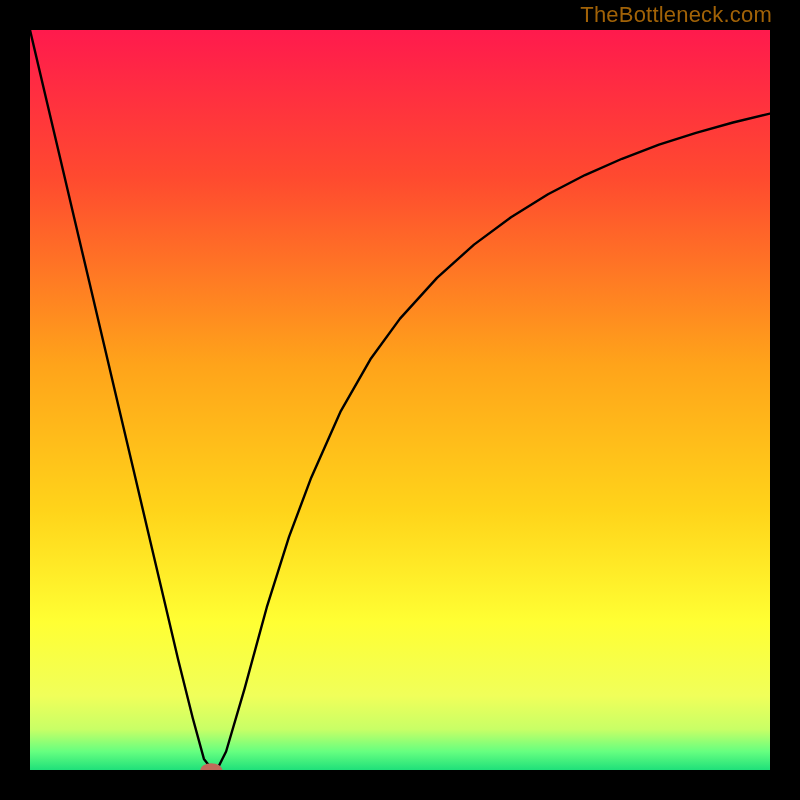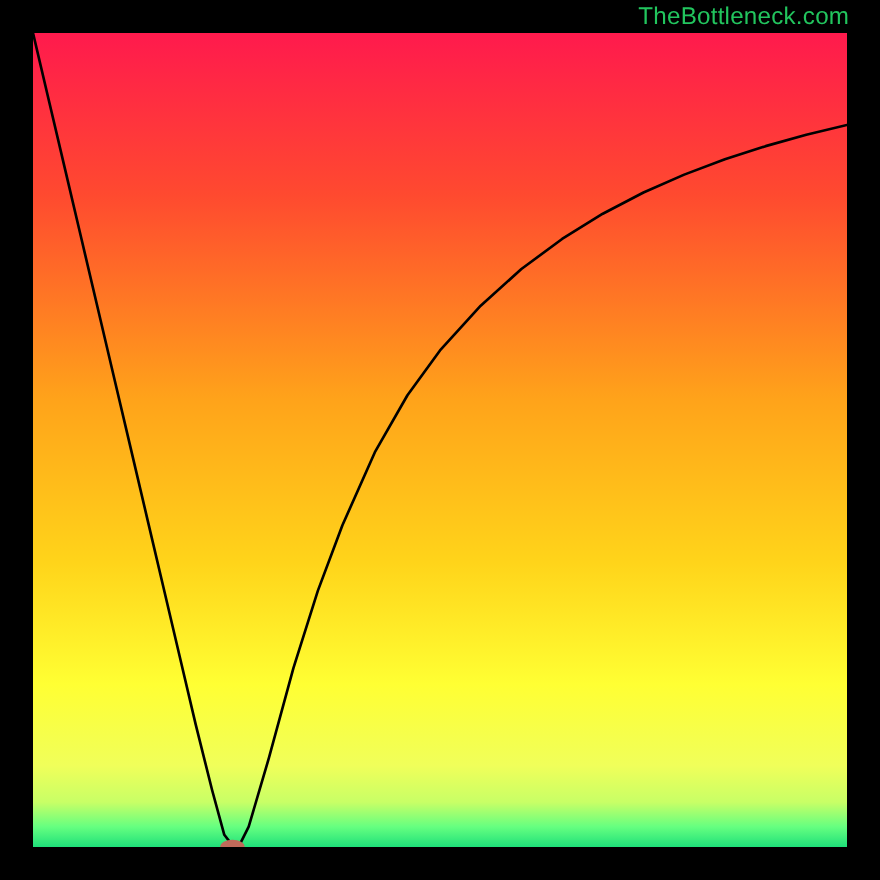--- a/index.html
+++ b/index.html
@@ -14,21 +14,21 @@
   .frame {
     position: relative;
     width: 800px;
     height: 800px;
     background: #000;
   }
   .watermark {
     position: absolute;
     top: 2px;
     right: 28px;
-    color: #22c55e;
+    color: #a16207;
     font-size: 22px;
     font-weight: 500;
     letter-spacing: 0.2px;
     z-index: 5;
   }
   .plot-wrap {
     position: absolute;
     
     left: 30px;
     top: 30px;

